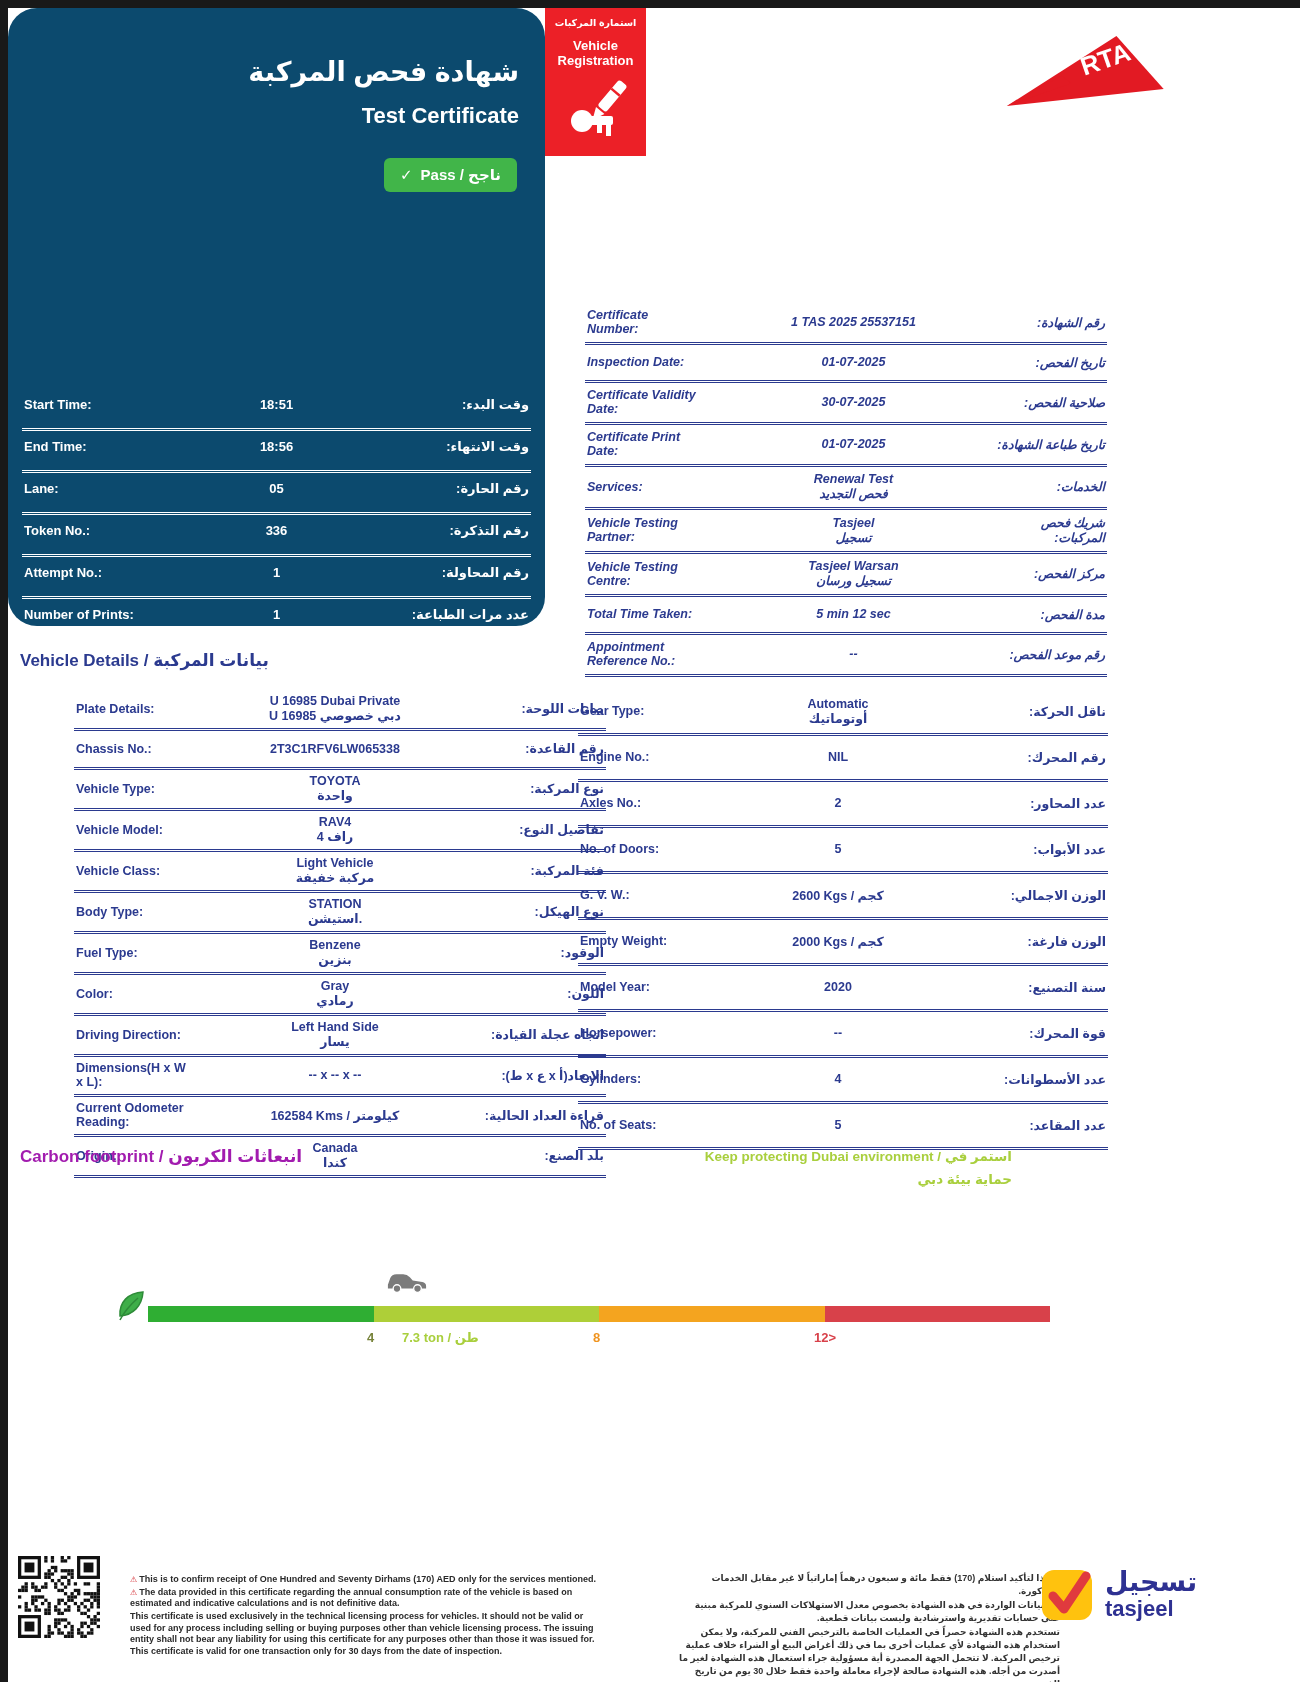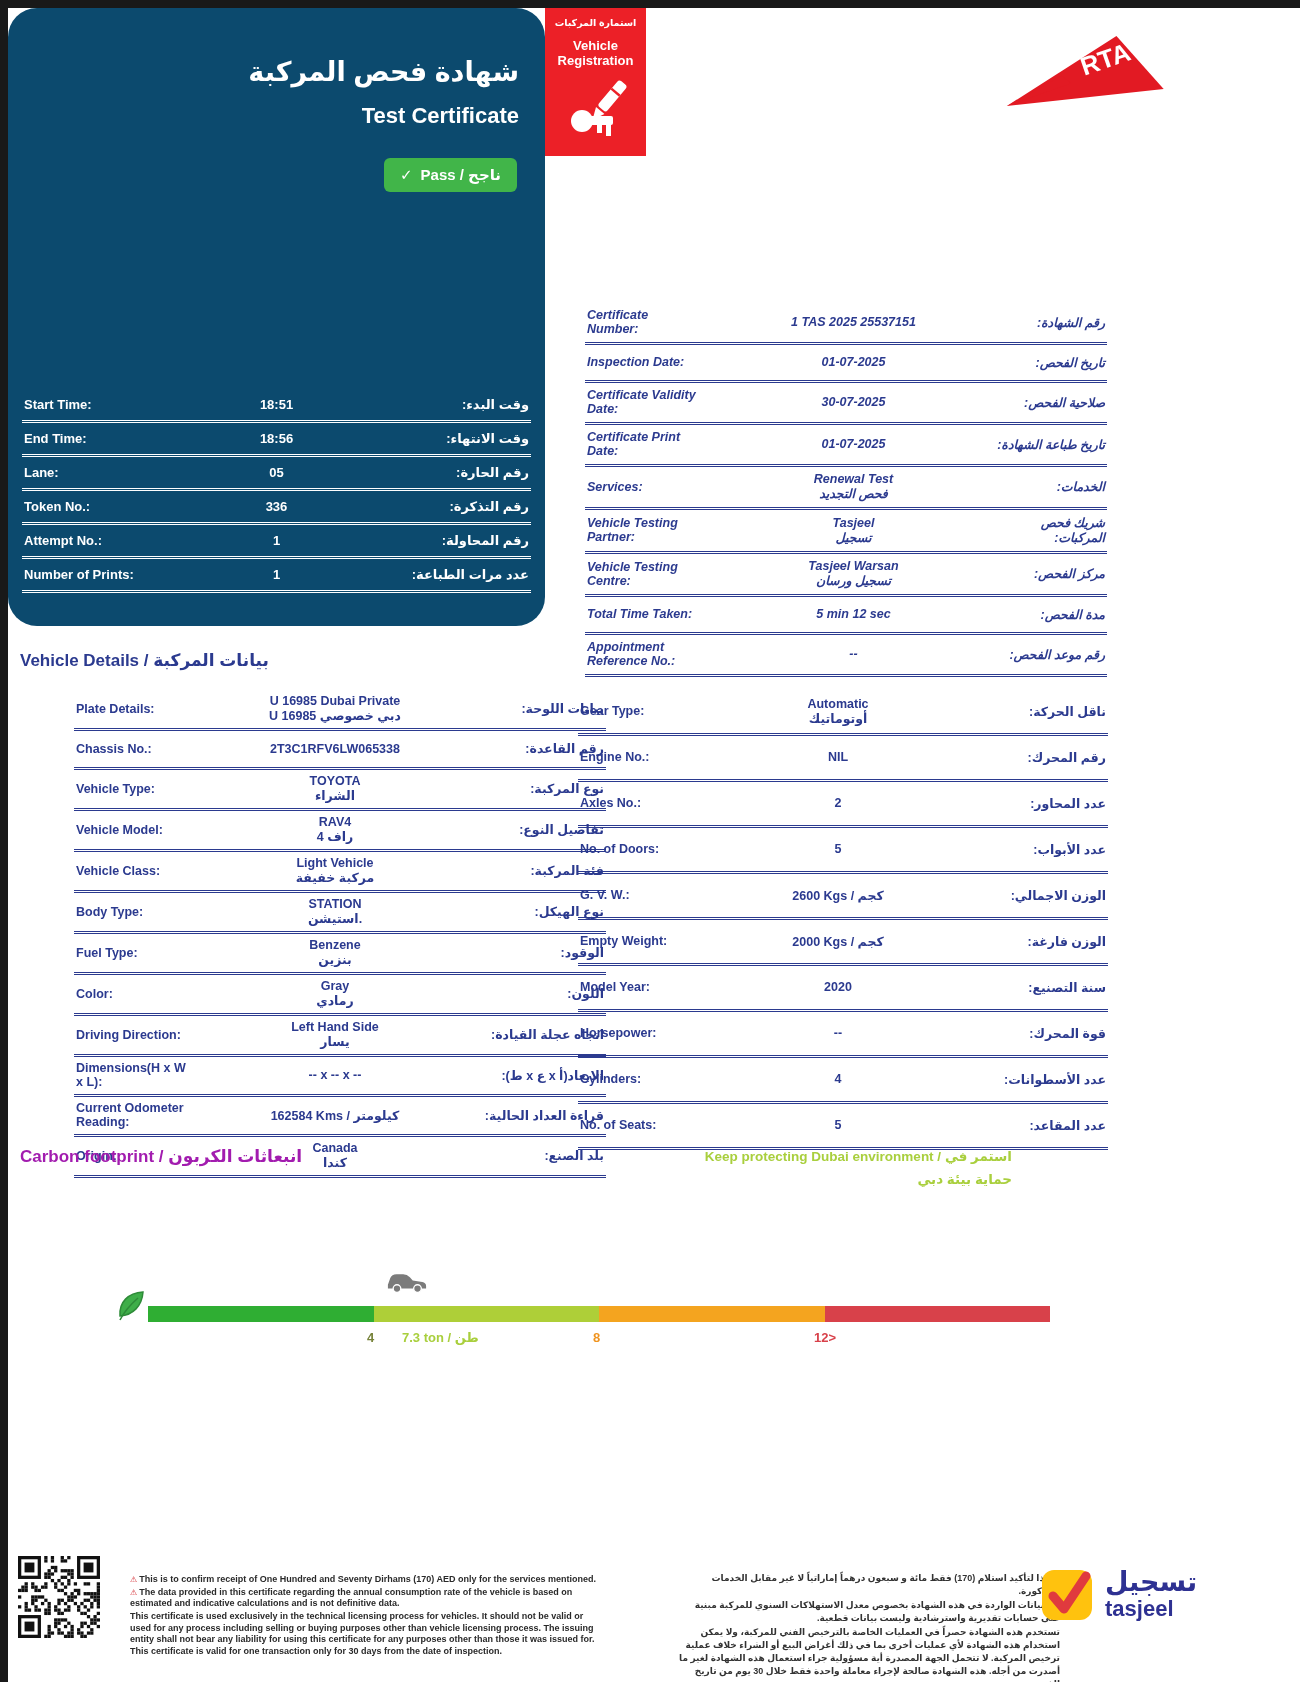--- a/index.html
+++ b/index.html
@@ -8,21 +8,21 @@
   .frame-top{position:absolute;left:0;top:0;width:1300px;height:8px;background:#191919;}
   .frame-left{position:absolute;left:0;top:0;width:8px;height:1682px;background:#191919;}
 
   
   .blue-panel{position:absolute;left:8px;top:8px;width:537px;height:618px;background:#0c4a6e;color:#fff;border-radius:29px;}
   .bp-title-ar{position:absolute;right:26px;top:48px;font-size:27px;font-weight:bold;direction:rtl;}
   .bp-title-en{position:absolute;right:26px;top:95px;font-size:22px;font-weight:bold;}
   .pass-badge{position:absolute;right:28px;top:150px;background:#41b549;color:#fff;font-weight:bold;
               font-size:15px;padding:8px 16px;border-radius:6px;display:flex;gap:8px;align-items:center;}
   .session-rows{position:absolute;left:14px;right:14px;top:383px;}
-  .srow{display:grid;grid-template-columns:150px 1fr 150px;padding:6px 2px 8px;margin-bottom:2px;
+  .srow{display:grid;grid-template-columns:150px 1fr 150px;padding:6px 2px 16px;margin-bottom:2px;
         border-bottom:3px double #fff;font-size:13px;font-weight:bold;align-items:center;}
   .srow .c-ar{text-align:right;direction:rtl;}
   .srow .c-val{text-align:center;}
 
   
   .reg-badge{position:absolute;left:545px;top:8px;width:101px;height:148px;background:#ec2027;color:#fff;text-align:center;}
   .reg-ar{font-size:9.5px;font-weight:bold;margin-top:9px;direction:rtl;}
   .reg-en{font-size:13px;font-weight:bold;margin-top:10px;}
   .reg-icon{margin-top:6px;}
 
@@ -213,21 +213,21 @@
         <div class="c-ar">بيانات اللوحة:</div>
       </div>
       <div class="vrow">
         <div class="c-en">Chassis No.:</div>
         <div class="c-val">2T3C1RFV6LW065338</div>
         <div class="c-ar">رقم القاعدة:</div>
       </div>
       <div class="vrow">
         <div class="c-en">Vehicle Type:</div>
         <div class="c-val">TOYOTA
-الشراء</div>
+واحدة</div>
         <div class="c-ar">نوع المركبة:</div>
       </div>
       <div class="vrow">
         <div class="c-en">Vehicle Model:</div>
         <div class="c-val">RAV4
 راف 4</div>
         <div class="c-ar">تفاصيل النوع:</div>
       </div>
       <div class="vrow">
         <div class="c-en">Vehicle Class:</div>

